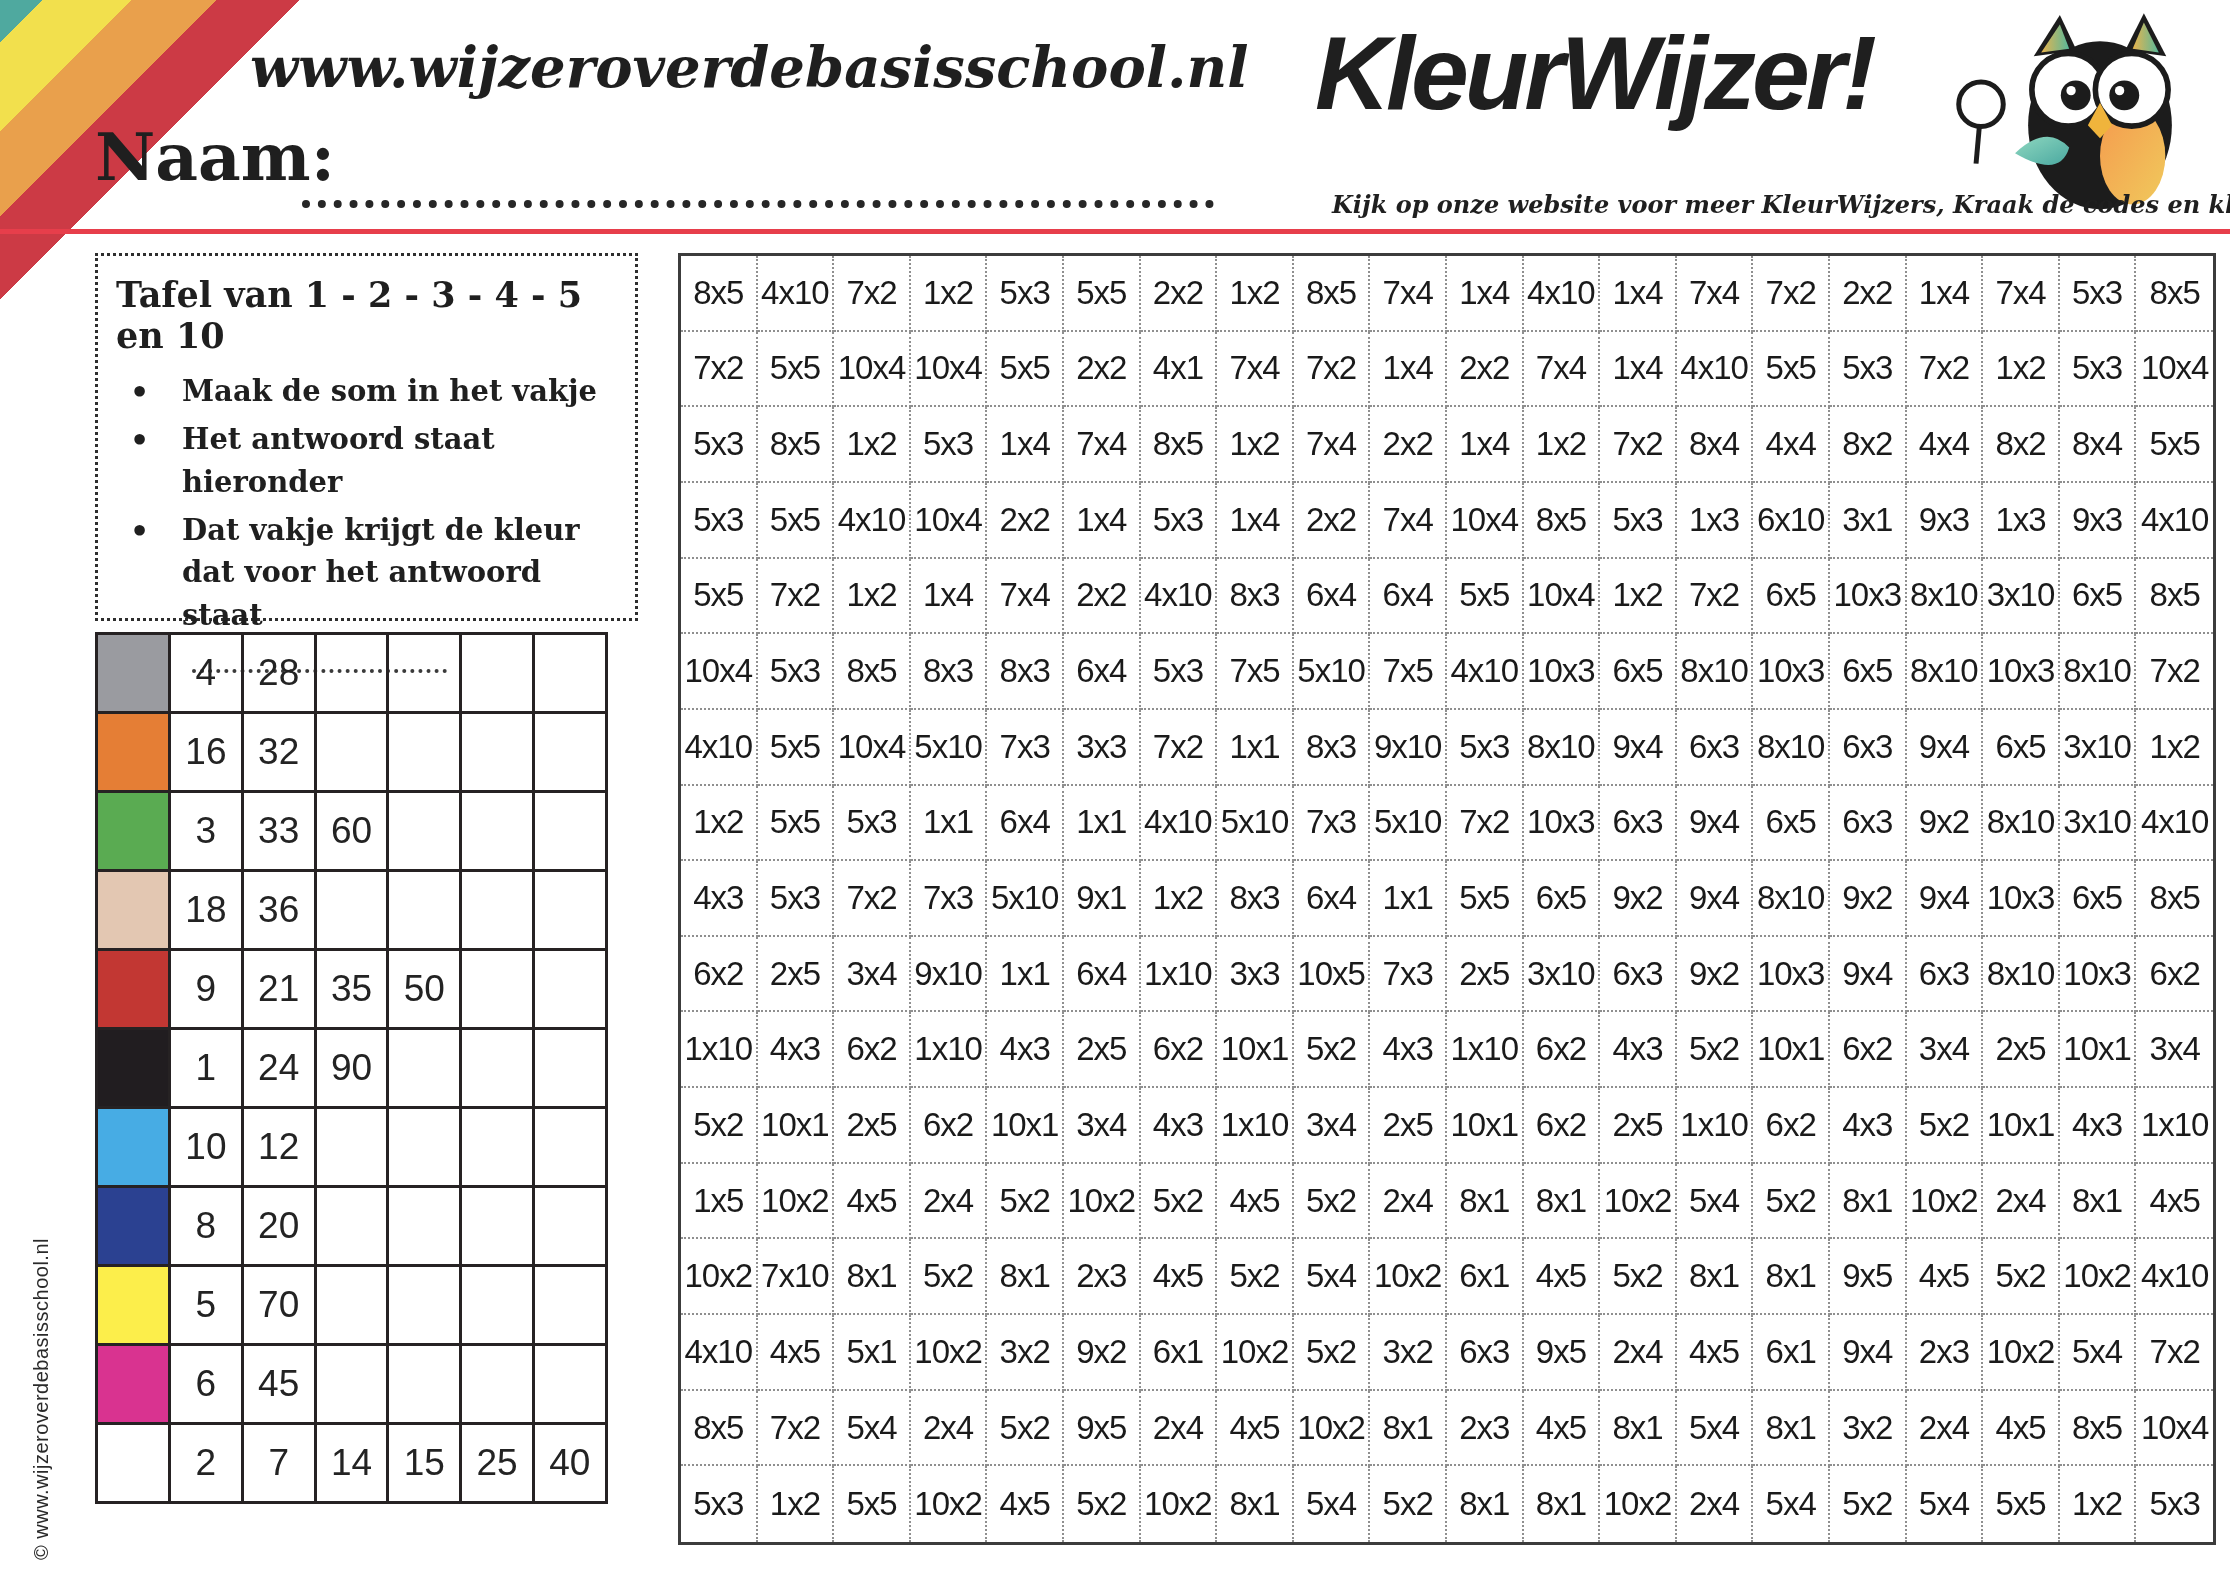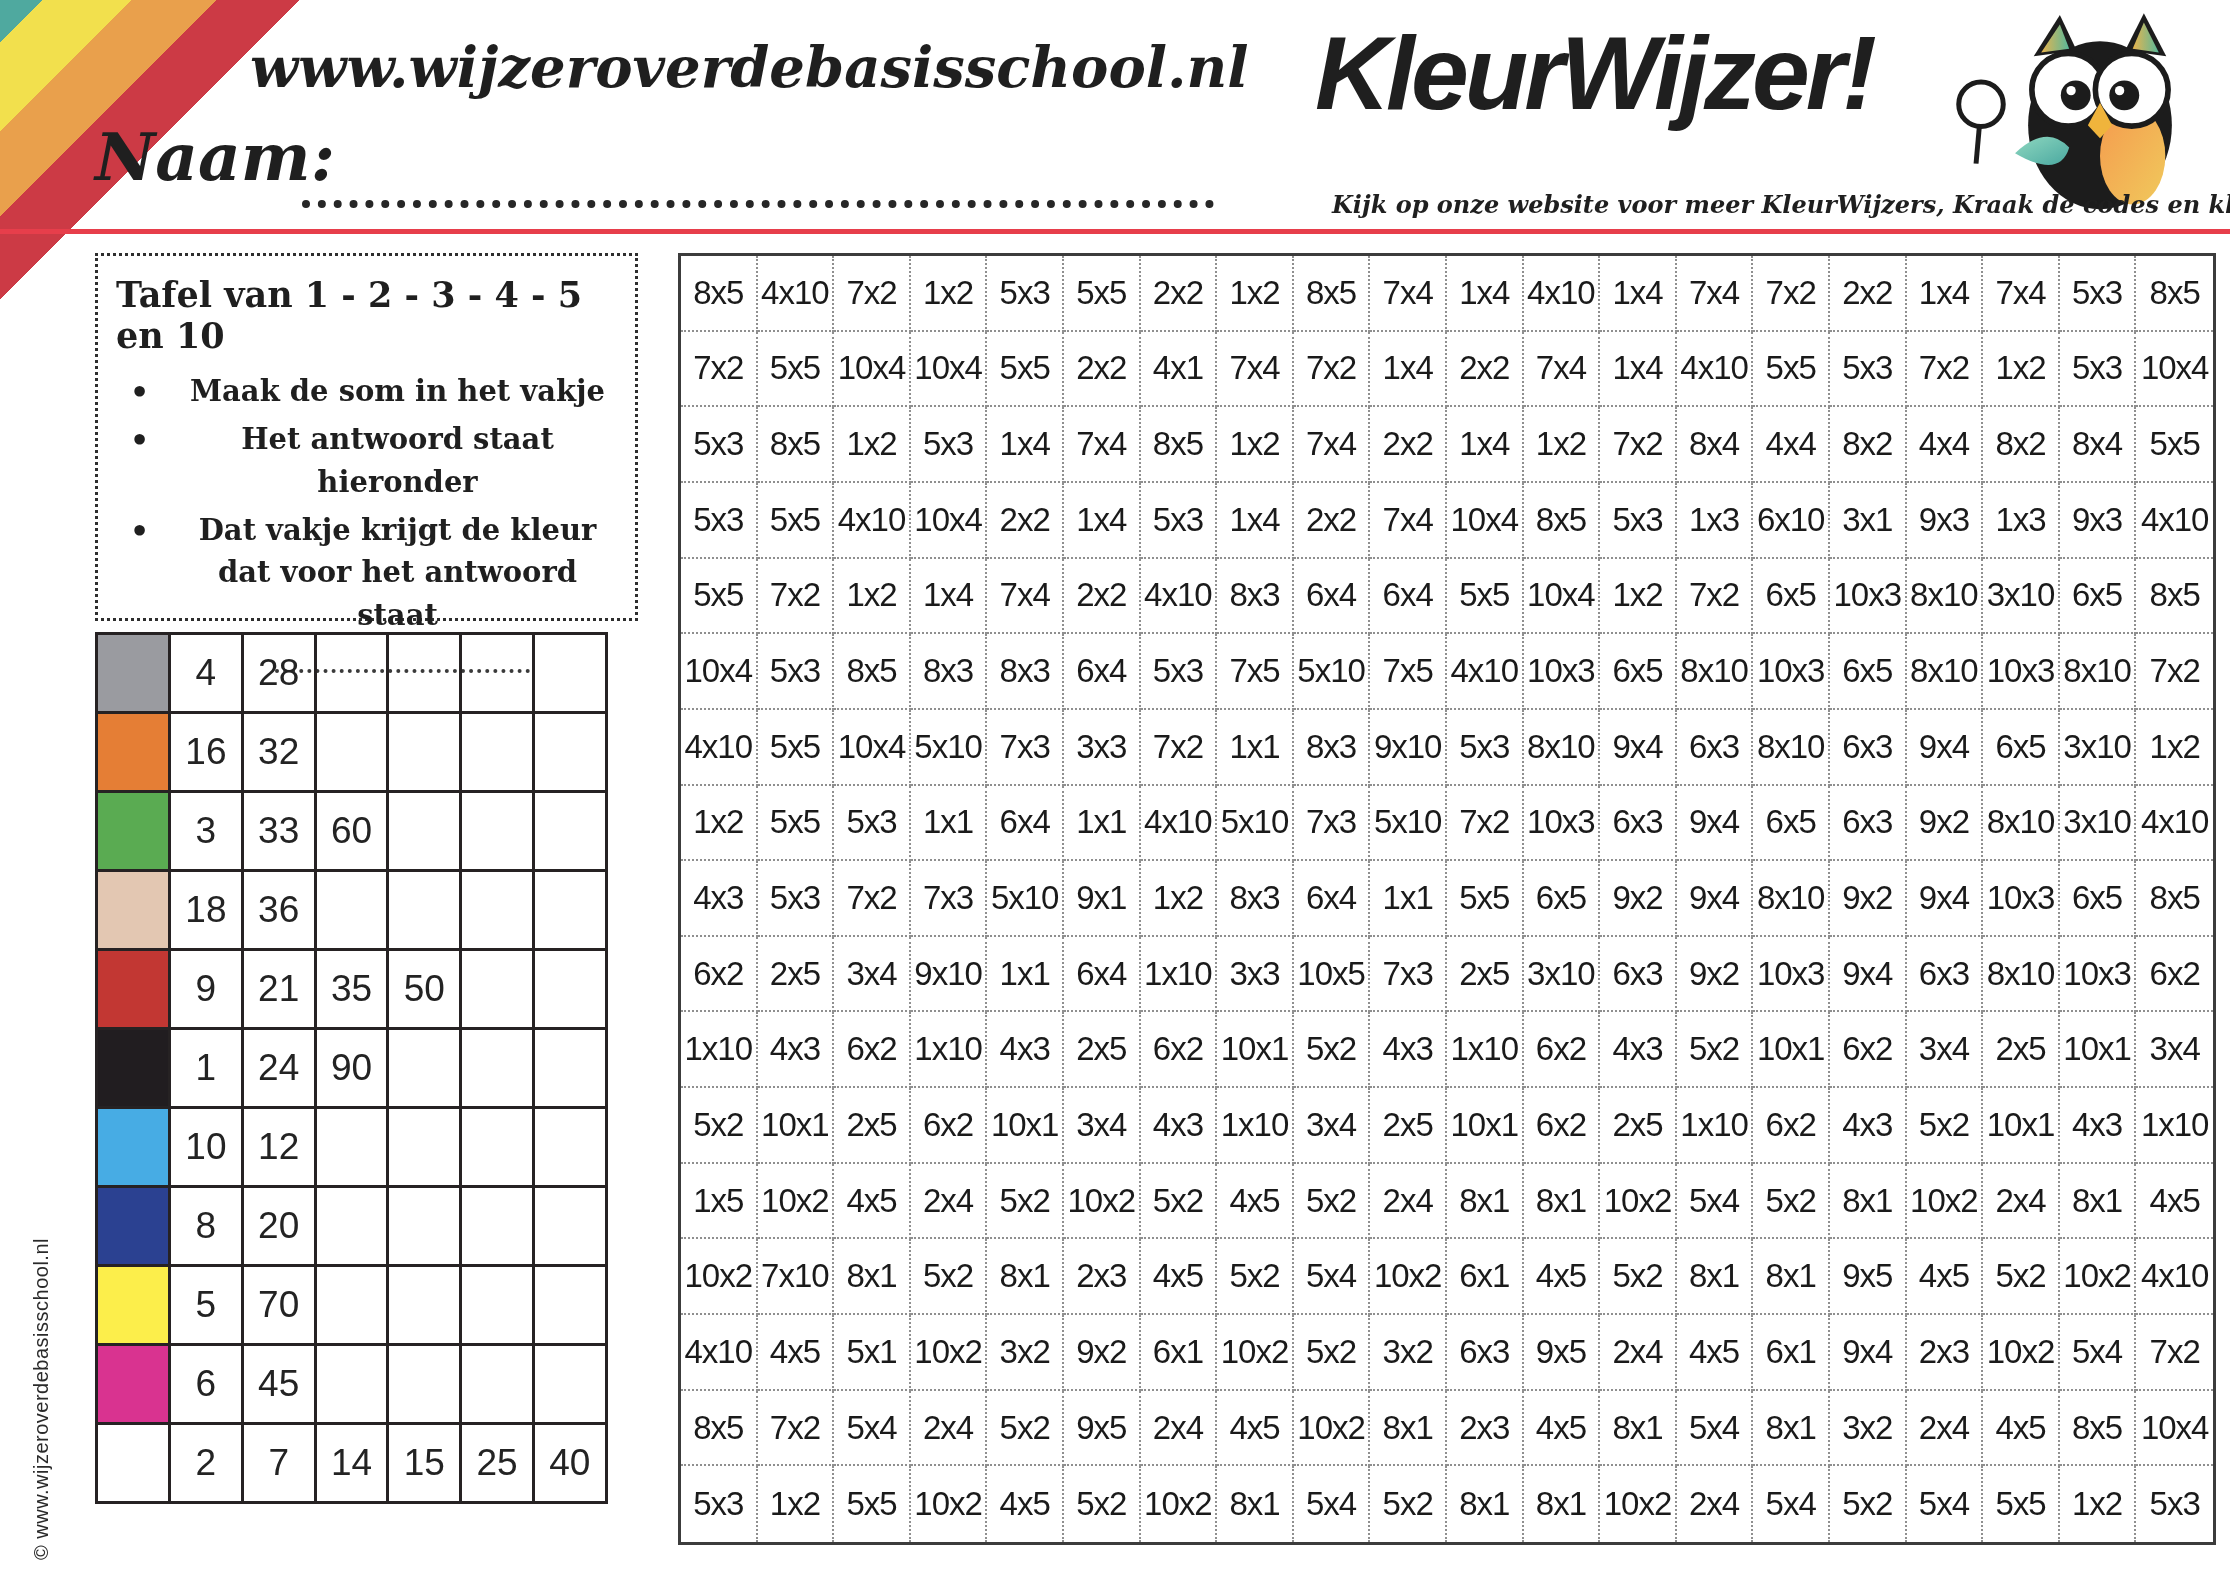--- a/index.html
+++ b/index.html
@@ -9,40 +9,40 @@
   
   .stripes{position:absolute;left:0;top:0;width:320px;height:320px;
     background:linear-gradient(135deg,
       #4fa99f 0 30px, #f2e04d 30px 93px, #e9a04c 93px 153px,
       #cc3a45 153px 212px, rgba(0,0,0,0) 212px);}
 
   
   .site-title{position:absolute;left:250px;top:34px;width:900px;text-align:left;
     font-family:"DejaVu Serif",serif;font-style:italic;font-weight:700;font-size:56px;}
   .naam{position:absolute;left:95px;top:118px;
-    font-family:"DejaVu Serif",serif;font-style:italic;font-weight:700;font-size:66px;}
+    font-family:"DejaVu Serif",serif;font-weight:700;font-size:66px;}
   .naam-dots{position:absolute;left:302px;top:150px;width:912px;height:50px;
     border-bottom:8px dotted #272727;}
   .red-rule{position:absolute;left:0;top:229px;width:2230px;height:5px;background:#e73e4b;}
 
   .brand{position:absolute;left:1315px;top:14px;
     font-family:Liberation Sans, sans-serif;font-style:italic;font-weight:800;
     font-size:104px;letter-spacing:-4px;white-space:nowrap;}
   .magnifier{position:absolute;left:1948px;top:74px;}
   .owl{position:absolute;left:2002px;top:10px;}
   .tagline{position:absolute;left:1332px;top:190px;width:890px;
     font-family:"DejaVu Serif",serif;font-style:italic;font-weight:700;
     font-size:24px;white-space:nowrap;}
 
   
   .instr{position:absolute;left:95px;top:253px;width:543px;height:368px;
     border:3px dotted #2e2e2e;box-sizing:border-box;padding:16px 18px 10px 14px;
     font-family:"DejaVu Serif",serif;font-weight:700;}
   .instr-title{font-size:35px;margin:2px 0 14px 4px;}
-  .instr ul{list-style:none;margin:4px;padding:0;text-align:center;}
+  .instr ul{list-style:none;margin:4px;padding:0;}
   .instr li{font-size:29px;line-height:1.46;margin:0 0 6px 0;padding-left:66px;position:relative;}
   .instr li::before{content:"\2022";position:absolute;left:14px;top:0;font-size:30px;}
   .dotfill{display:inline-block;width:255px;height:20px;border-bottom:4px dotted #3a3a3a;
     margin-left:10px;}
 
   
   .legend{position:absolute;left:95px;top:632px;border-collapse:collapse;table-layout:fixed;}
   .legend td{width:69.8px;height:76px;border:3px solid #262223;text-align:center;
     font-size:37px;color:#232323;padding:0;}
   .legend td.swatch{width:70px;}

